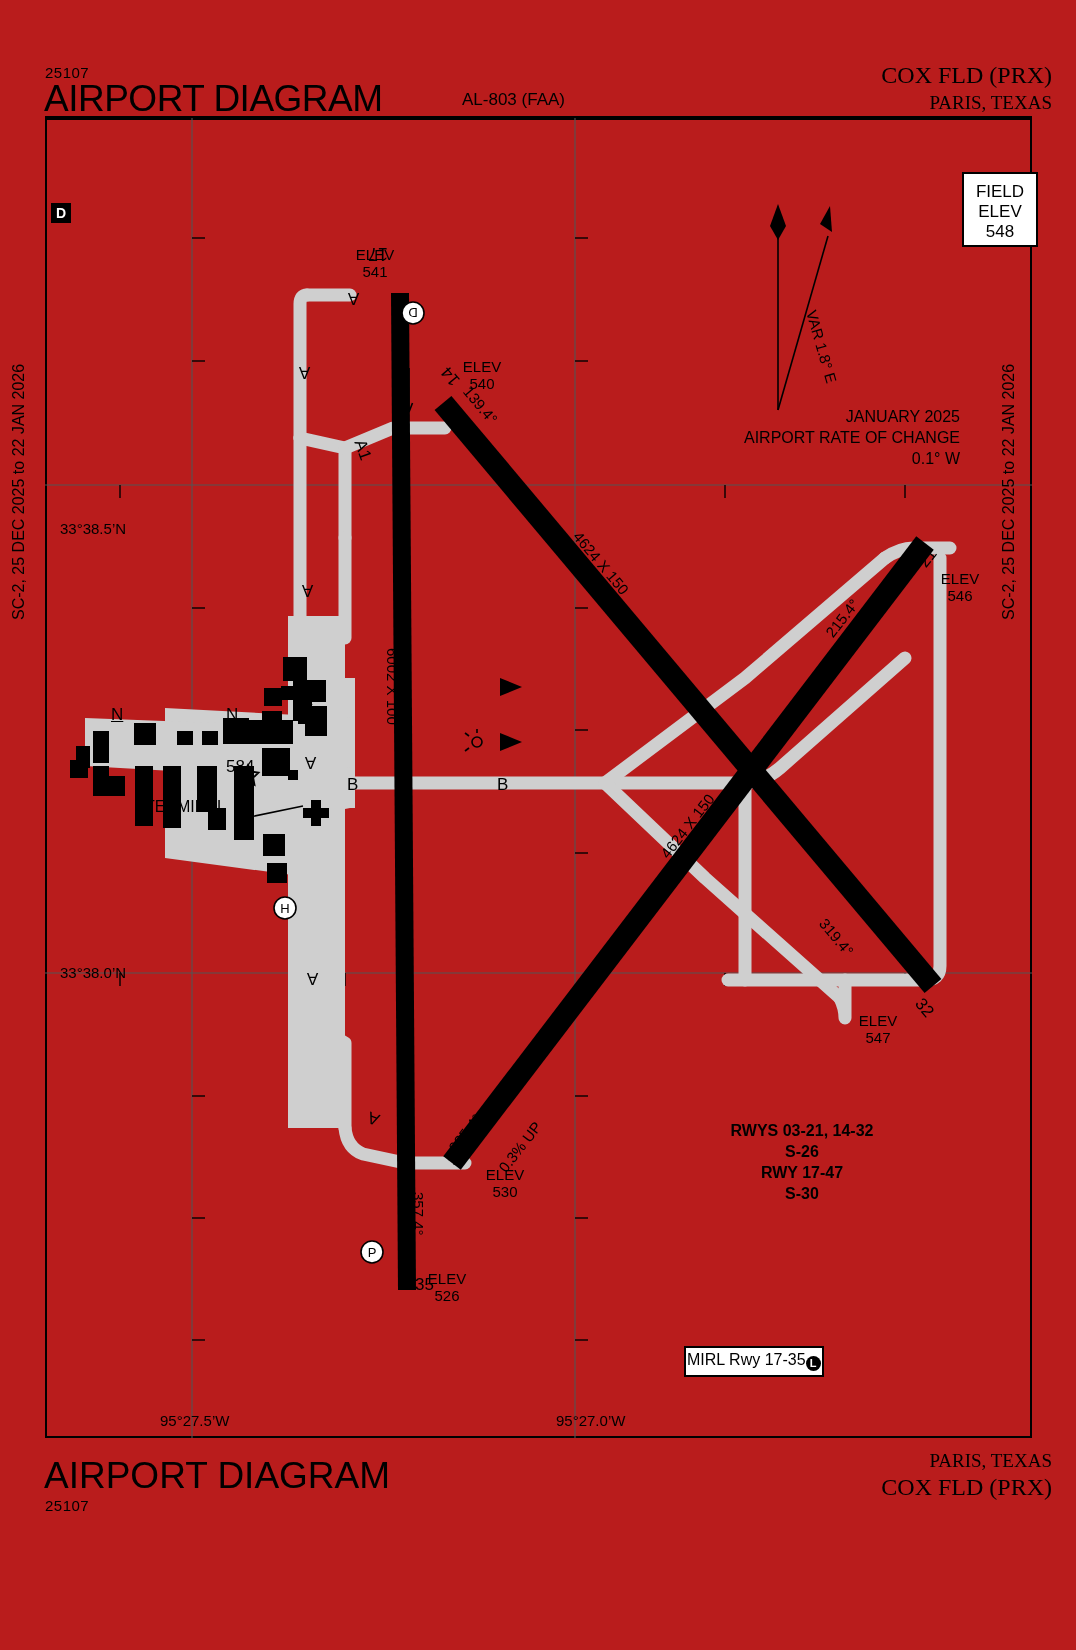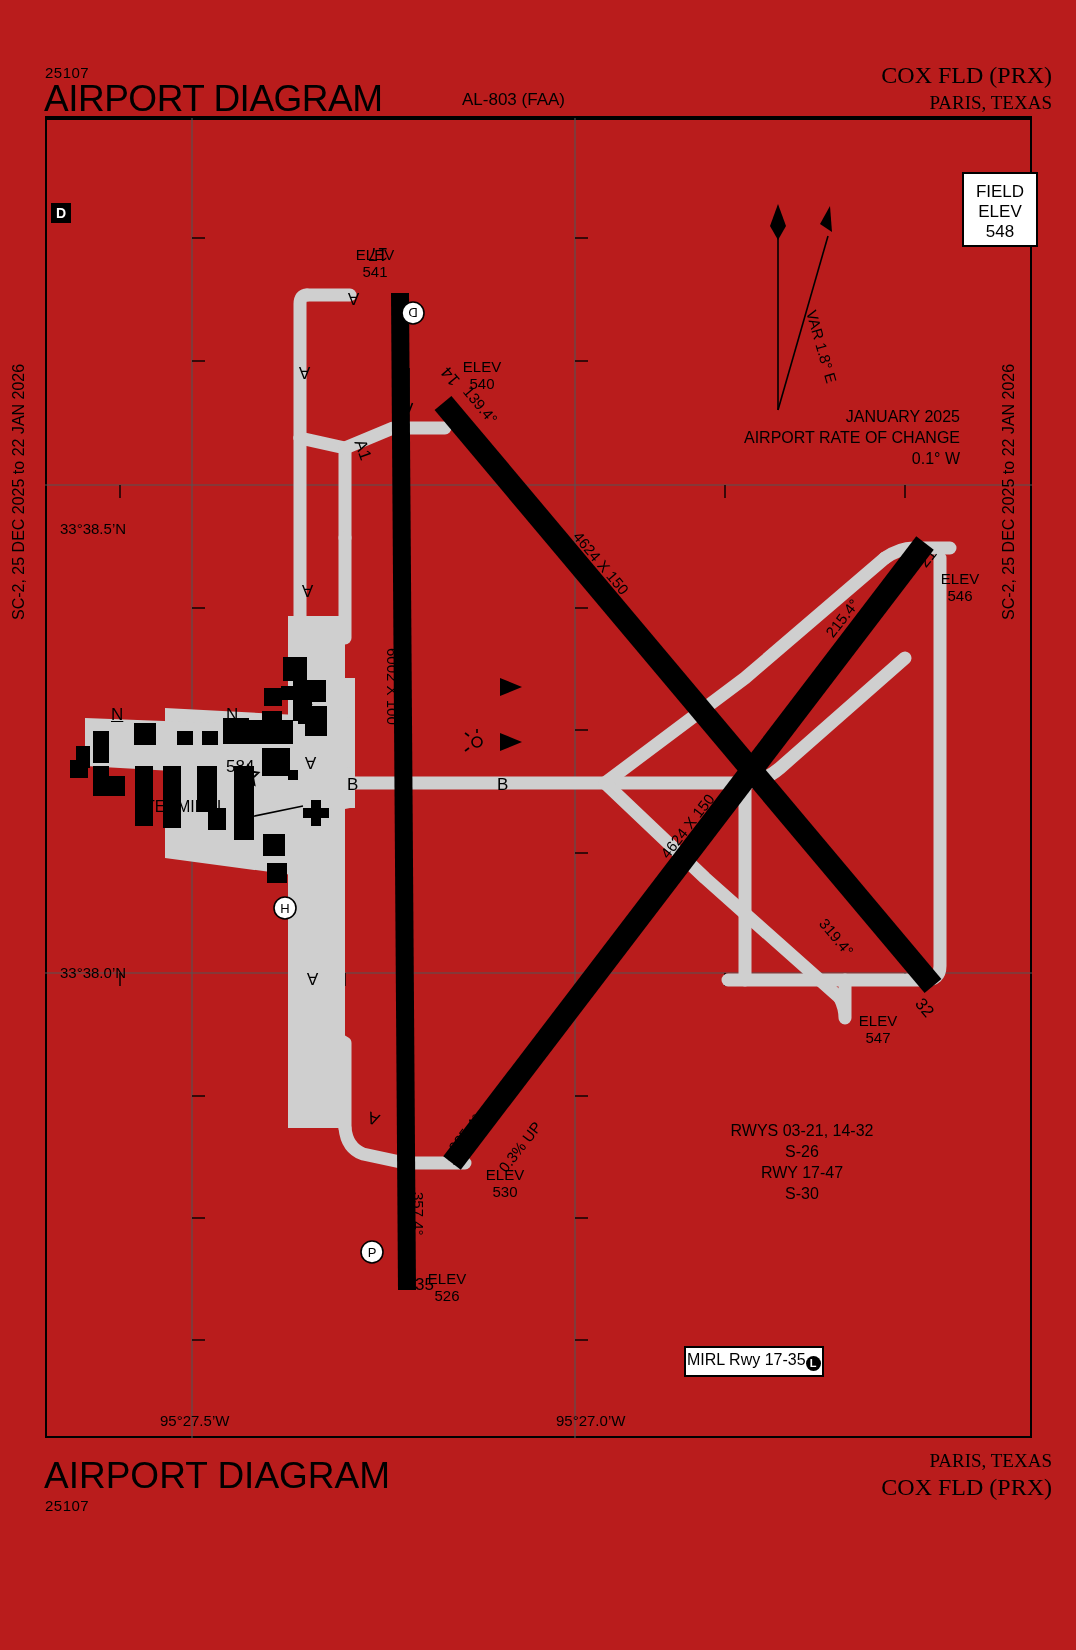--- a/index.html
+++ b/index.html
@@ -26,21 +26,21 @@
   
   #fieldelev{right:38px;top:128px;width:72px;border:2px solid #000;font-size:17px;line-height:20px;text-align:center;padding:8px 0 3px;background:#fff;margin-top:44px;}
   
   #varblock{left:660px;top:200px;width:300px;height:250px;}
   #vartext{left:660px;top:382px;width:300px;font-size:16px;line-height:21px;text-align:right;margin-top:24px;}
   
   .mtxt{font-size:15px;line-height:17px;}
   
   .twy{font-size:17px;}
   
-  #notes{left:672px;top:1120px;width:260px;font-size:16px;line-height:21px;text-align:center;}
+  #notes{left:672px;top:1120px;width:260px;font-size:16px;line-height:21px;text-align:center;font-weight:bold;}
   #mirl{left:684px;top:1346px;border:2px solid #000;padding:3px 1px 4px;font-size:16px;background:#fff;}
   
   #sideL{left:10px;top:620px;font-size:16px;}
   #sideR{left:1000px;top:620px;font-size:16px;}
   
   .latlab{font-size:15px;}
   
   #title-bot{left:44px;top:1455px;font-size:37px;}
   #chartnum-bot{left:45px;top:1497px;font-size:15px;letter-spacing:.5px;}
   #city-bot{right:24px;top:1450px;font-size:19px;font-family:"Liberation Serif",serif;text-align:right;}

